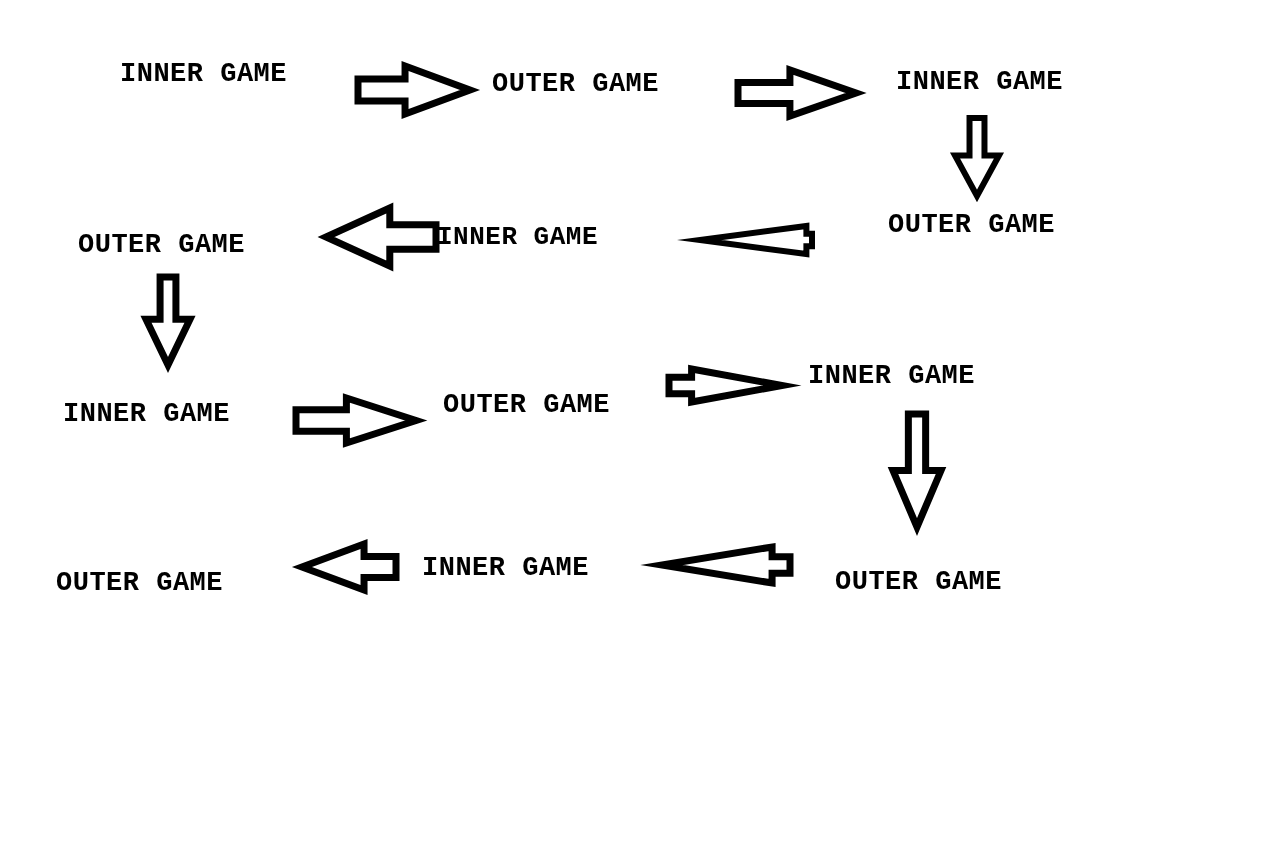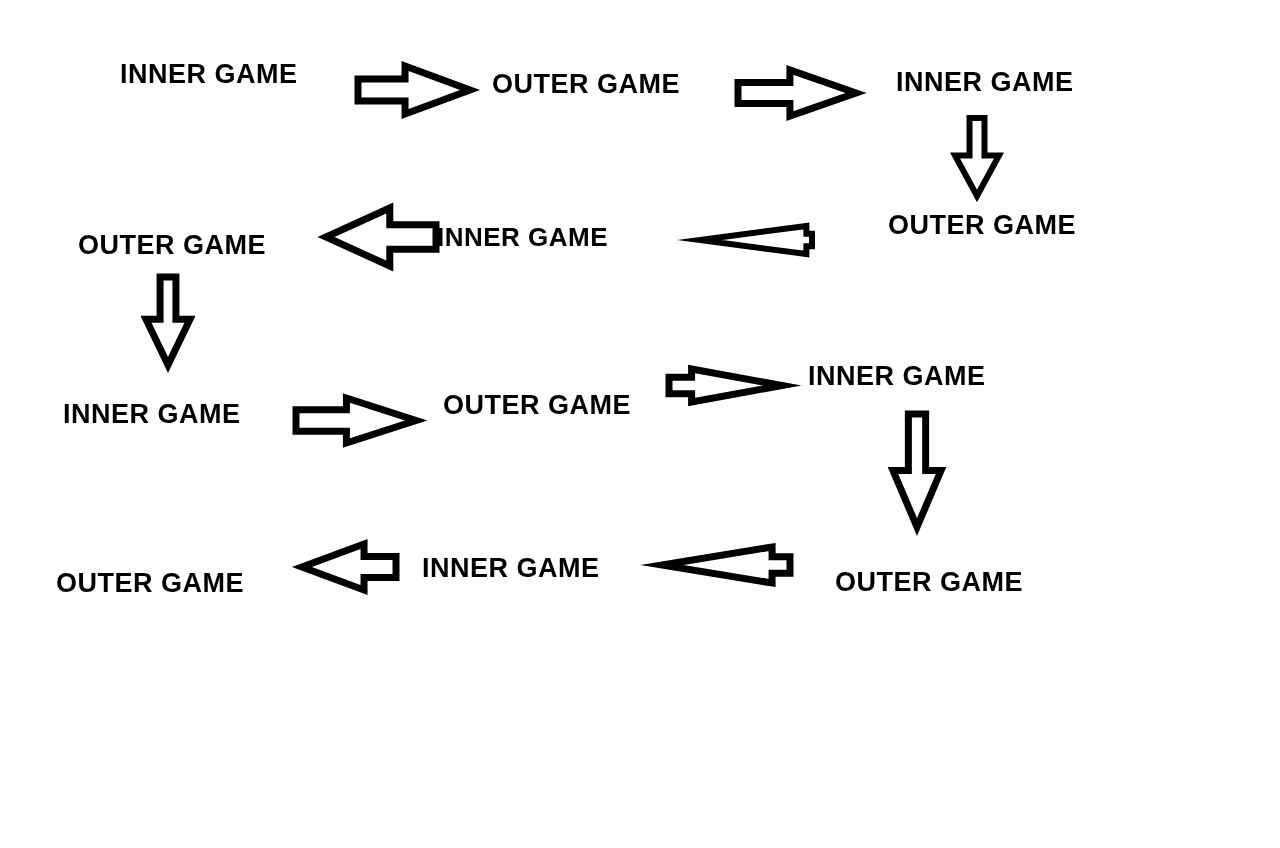--- a/index.html
+++ b/index.html
@@ -13,21 +13,21 @@
   }
   #canvas {
     position: relative;
     width: 1280px;
     height: 848px;
     background: #ffffff;
     overflow: hidden;
   }
   .node-label {
     position: absolute;
-    font-family: Liberation Sans, sans-serif;
+    font-family: Liberation Mono, monospace;
     font-weight: 700;
     color: #000000;
     white-space: nowrap;
     letter-spacing: 0.5px;
     line-height: 1;
     -webkit-font-smoothing: none;
   }
   .arrow {
     position: absolute;
   }

